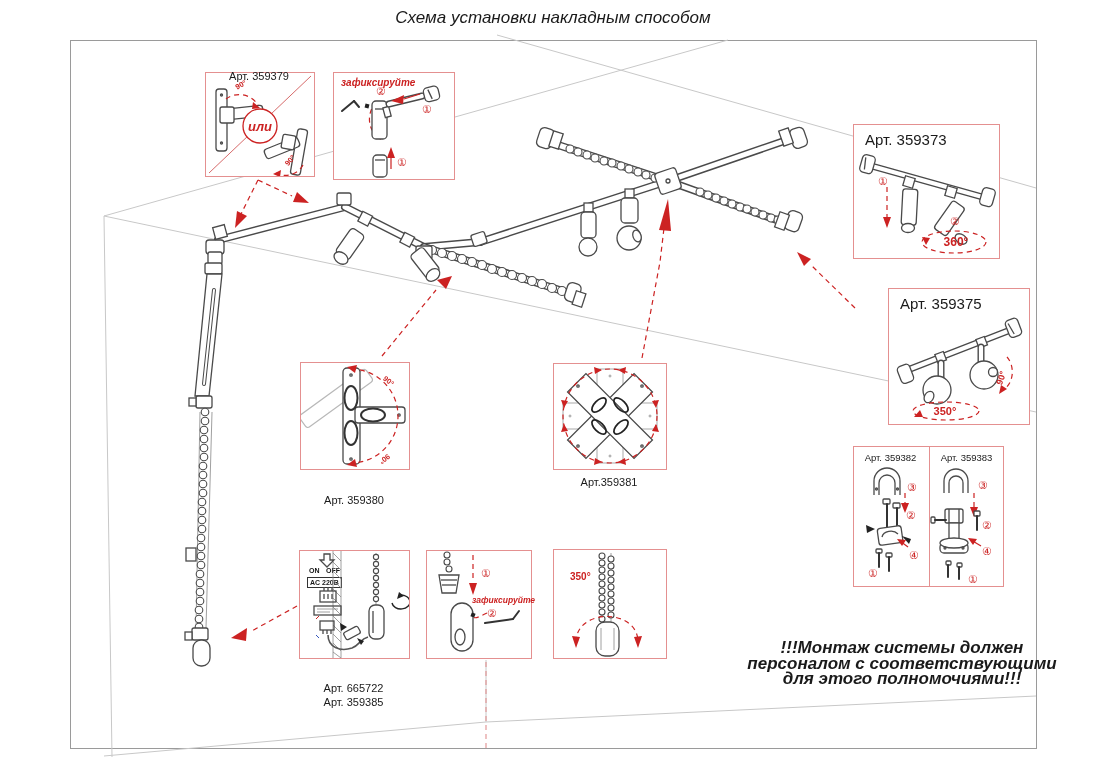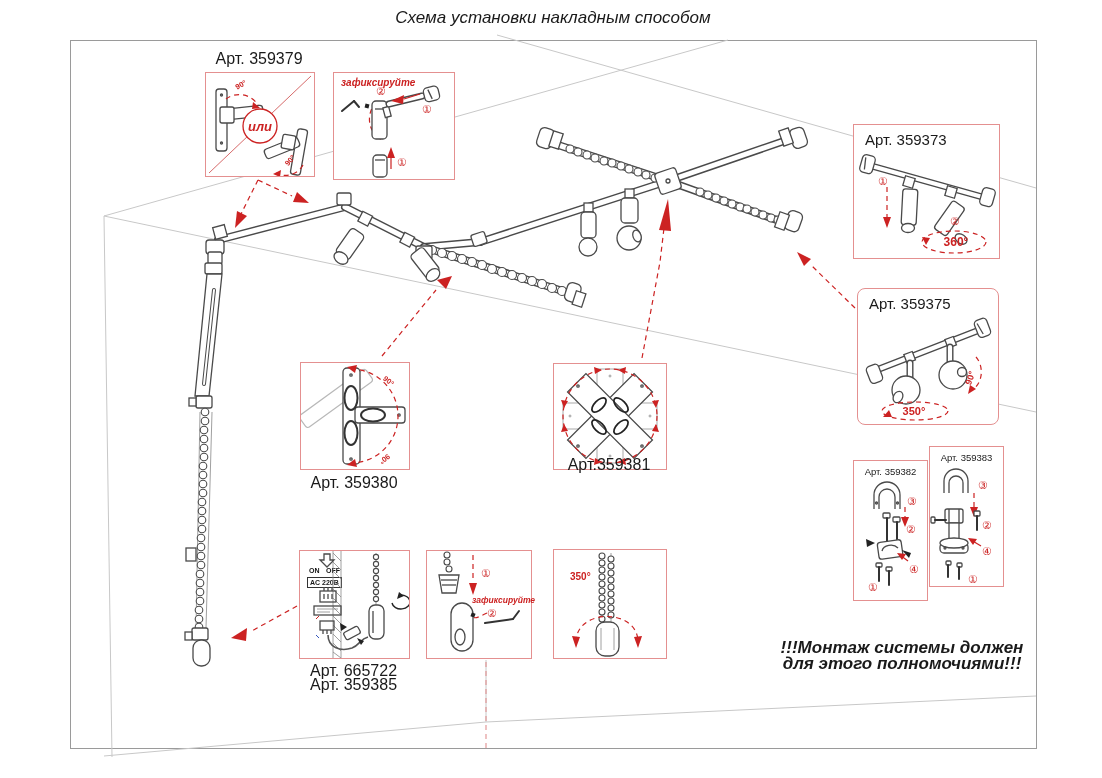--- a/index.html
+++ b/index.html
@@ -3,21 +3,21 @@
 <meta charset="utf-8">
 <style>
   html,body{margin:0;padding:0;background:#fff;}
   #stage{position:relative;width:1102px;height:778px;background:#fff;overflow:hidden;
          font-family:"Liberation Sans",sans-serif;color:#1a1a1a;}
   .abs{position:absolute;}
   #title{left:70px;top:8px;width:966px;text-align:center;font-size:17px;font-weight:normal;font-style:italic;}
   #frame{left:70px;top:40px;width:965px;height:707px;border:1.5px solid #9a9a9a;}
   #main-art{left:0;top:0;}
   .callout{background:#fff;border:1px solid #e49090;z-index:5;}
-  .box-label{font-size:16px;color:#1a1a1a;white-space:nowrap;}
+  .box-label{font-size:11px;color:#1a1a1a;white-space:nowrap;margin-top:20px;}
   .lbl-center{text-align:center;z-index:6;}
   .inlabel{position:absolute;font-size:15px;color:#1a1a1a;white-space:nowrap;}
   .redcap{position:absolute;color:#cc2222;font-style:italic;font-weight:bold;font-size:10px;white-space:nowrap;}
   .warn{left:732px;top:640px;width:340px;text-align:center;font-size:17px;line-height:15.5px;
         font-weight:bold;font-style:italic;z-index:6;}
   .warn span{display:block;}
   
   svg{display:block;}
   .ln{stroke:#4a4a4a;fill:none;stroke-width:1.3;}
   .fw{fill:#fff;stroke:#4a4a4a;stroke-width:1.3;}
@@ -298,21 +298,21 @@
       <line class="rd" x1="33" y1="62" x2="33" y2="92"></line>
       <polygon class="rh" points="33,103 29,92 37,92"></polygon>
       <ellipse class="rd" cx="100" cy="117" rx="32" ry="11"></ellipse>
       <polygon class="rh" points="68,112 72,120 76,113"></polygon>
       <text class="num" x="24" y="60">①</text>
       <text class="num" x="96" y="100">②</text>
       <text class="deg tc" x="102" y="121" font-size="12">360°</text>
     </svg>
   </div>
 
-  <div class="abs callout" style="left:857px;top:288px;width:140px;height:135px;border-radius:8px;">
+  <div class="abs callout" style="left:888px;top:288px;width:140px;height:135px;">
     <span class="inlabel" style="left:11px;top:6px;">Арт. 359375</span>
     <svg width="140" height="135" viewBox="0 0 140 135" style="position:absolute;left:0;top:0;">
       <line class="tube-o2" x1="16" y1="82" x2="124" y2="40"></line>
         <line class="tube-i2" x1="16" y1="82" x2="124" y2="40"></line>
       <rect class="fw" x="10" y="76" width="13" height="18" rx="4" transform="rotate(-21 16 85)"></rect>
       <rect class="fw" x="118" y="30" width="13" height="18" rx="4" transform="rotate(-21 124 39)"></rect>
       <line class="ln" x1="121" y1="33" x2="123" y2="45" transform="rotate(-21 124 39)"></line>
       <rect class="fw" x="47" y="64" width="9" height="9" transform="rotate(-21 51 68)"></rect>
       <line class="tube-o2" x1="52" y1="74" x2="52" y2="88"></line>
         <line class="tube-i2" x1="52" y1="74" x2="52" y2="88"></line>
@@ -325,21 +325,21 @@
       <circle class="fw" cx="104" cy="83" r="4.5"></circle>
       <ellipse class="rd" cx="57" cy="122" rx="33" ry="9"></ellipse>
       <polygon class="rh" points="25,128 31,121 34,128"></polygon>
       <path class="rd" d="M118,68 A16,20 0 0 1 112,102"></path>
       <polygon class="rh" points="110,105 112,96 118,100"></polygon>
       <text class="deg tc" x="56" y="126" font-size="11">350°</text>
       <text class="deg tc" x="115" y="90" font-size="9" transform="rotate(-70 115 90)">90°</text>
     </svg>
   </div>
 
-  <div class="abs callout" style="left:853px;top:460px;width:73px;height:139px;">
+  <div class="abs callout" style="left:853px;top:446px;width:73px;height:139px;padding-left:37px;">
     <span class="inlabel" style="left:0;top:5px;width:73px;text-align:center;font-size:9.5px;">Арт. 359382</span>
     <svg width="73" height="139" viewBox="0 0 73 139" style="position:absolute;left:0;top:0;">
       <path class="fw" d="M20,48 L20,34 A13,13 0 0 1 46,34 L46,48"></path>
       <path class="ln" d="M25,48 L25,36 A8,8 0 0 1 41,36 L41,48"></path>
       <circle class="ln" cx="22.5" cy="42" r="1"></circle>
         <circle class="ln" cx="43.5" cy="42" r="1"></circle>
       <line class="rd" x1="51" y1="46" x2="51" y2="58"></line>
       <polygon class="rh" points="51,66 47,56 55,56"></polygon>
       <rect class="fw" x="29" y="52" width="7" height="5" rx="1"></rect>
         <line class="scr" x1="33" y1="57" x2="33" y2="80"></line>
@@ -568,16 +568,17 @@
         <line class="thin" x1="60" y1="78" x2="60" y2="100"></line>
       <path class="rd" d="M22,92 C22,58 84,58 84,92"></path>
       <polygon class="rh" points="22,98 18,86 26,87"></polygon>
       <polygon class="rh" points="84,98 80,87 88,86"></polygon>
       <text class="deg" x="16" y="30" font-size="10">350°</text>
     </svg>
   </div>
 
   <div class="abs warn">
     <span>!!!Монтаж системы должен</span>
+    <span>персоналом с соответствующими</span>
     <span>для этого полномочиями!!!</span>
   </div>
 
 </div>
 
 </body></html>

